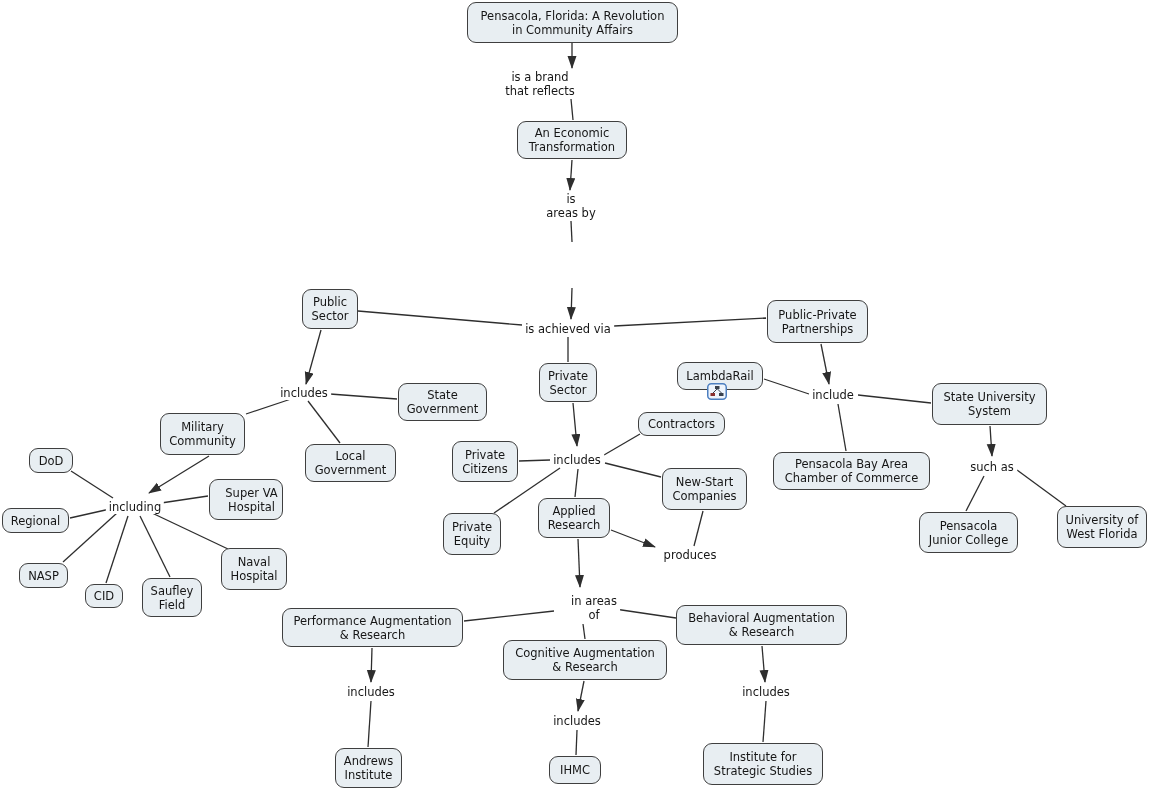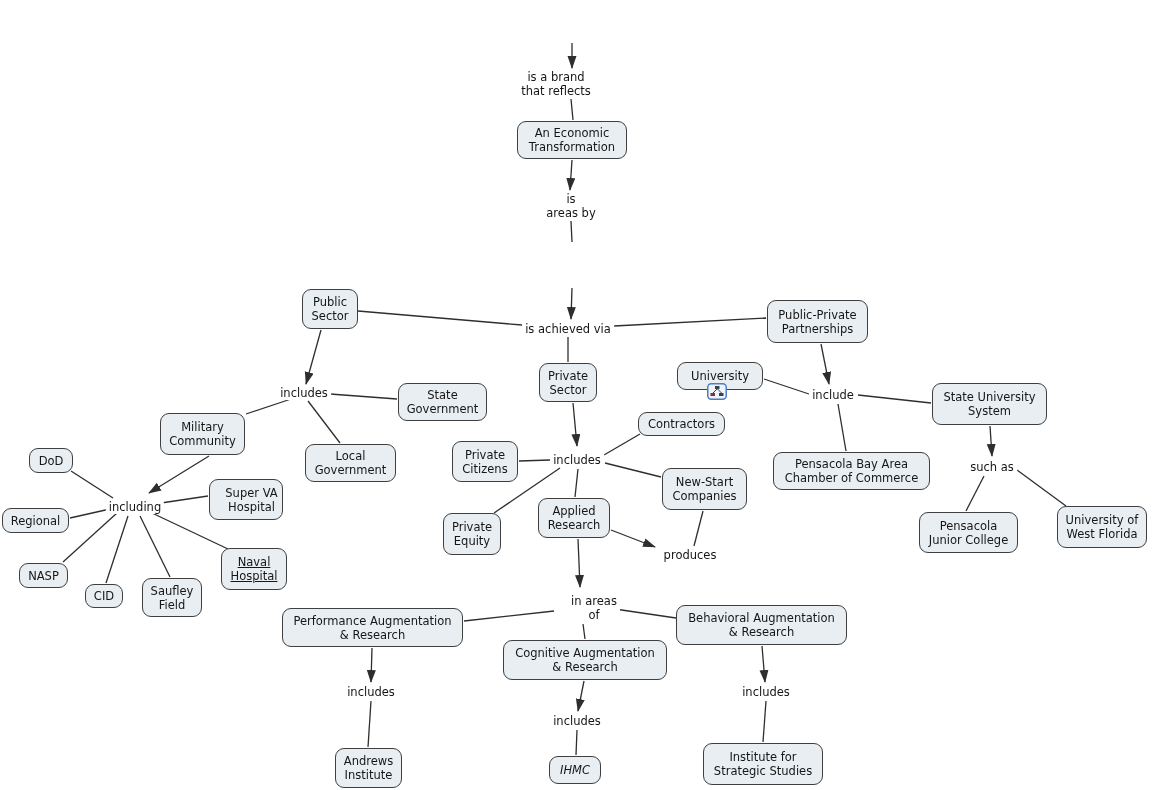--- a/index.html
+++ b/index.html
@@ -111,74 +111,76 @@
   <div class="resource-icon" style="left:707px;top:383px;">
     <svg width="20" height="17" viewBox="0 0 20 17">
       <rect x="0.75" y="0.75" width="18.5" height="15.5" rx="3.5" fill="#eef4fc" stroke="#4d7fc0" stroke-width="1.5"></rect>
       <rect x="8" y="3" width="4.5" height="3" fill="#39414d"></rect>
       <line x1="10" y1="6" x2="6" y2="10" stroke="#39414d" stroke-width="1"></line>
       <line x1="10.5" y1="6" x2="14.5" y2="10" stroke="#39414d" stroke-width="1"></line>
       <rect x="3.5" y="10" width="4.5" height="3" fill="#8a3030"></rect>
       <rect x="12" y="10" width="4.5" height="3" fill="#39414d"></rect>
     </svg>
   </div>
+<div class="node concept" style="left: 467px; top: 2px; width: 211px; height: 41px;">Pensacola, Florida: A Revolution
+in Community Affairs</div>
     <div class="node concept" style="left: 517px; top: 121px; width: 110px; height: 38px;">An Economic
 Transformation</div>
     <div class="node concept" style="left: 302px; top: 289px; width: 56px; height: 40px;">Public
 Sector</div>
     <div class="node concept" style="left: 767px; top: 300px; width: 101px; height: 43px;">Public-Private
 Partnerships</div>
     <div class="node concept" style="left: 398px; top: 383px; width: 89px; height: 38px;">State
 Government</div>
     <div class="node concept" style="left: 305px; top: 444px; width: 91px; height: 38px;">Local
 Government</div>
     <div class="node concept" style="left: 160px; top: 413px; width: 85px; height: 42px;">Military
 Community</div>
     <div class="node concept" style="left: 29px; top: 448px; width: 44px; height: 25px;">DoD</div>
     <div class="node concept" style="left: 2px; top: 508px; width: 67px; height: 25px;">Regional</div>
     <div class="node concept" style="left: 19px; top: 563px; width: 49px; height: 25px;">NASP</div>
     <div class="node concept" style="left: 85px; top: 584px; width: 38px; height: 24px;">CID</div>
     <div class="node concept" style="left: 142px; top: 578px; width: 60px; height: 39px;">Saufley
 Field</div>
-    <div class="node concept" style="left: 221px; top: 548px; width: 66px; height: 42px; text-decoration: underline;">Naval
+    <div class="node concept" style="left: 221px; top: 548px; width: 66px; height: 42px;">Naval
 Hospital</div>
     <div class="node concept" style="left: 209px; top: 479px; width: 74px; height: 41px; padding-left: 14px;">Super VA
 Hospital</div>
     <div class="node concept" style="left: 539px; top: 363px; width: 58px; height: 39px;">Private
 Sector</div>
     <div class="node concept" style="left: 452px; top: 441px; width: 66px; height: 41px;">Private
 Citizens</div>
     <div class="node concept" style="left: 638px; top: 412px; width: 87px; height: 24px;">Contractors</div>
     <div class="node concept" style="left: 662px; top: 468px; width: 85px; height: 42px;">New-Start
 Companies</div>
     <div class="node concept" style="left: 443px; top: 513px; width: 58px; height: 42px;">Private
 Equity</div>
     <div class="node concept" style="left: 538px; top: 498px; width: 72px; height: 40px;">Applied
 Research</div>
-    <div class="node concept" style="left: 677px; top: 362px; width: 86px; height: 28px;">University</div>
+    <div class="node concept" style="left: 677px; top: 362px; width: 86px; height: 28px;">LambdaRail</div>
     <div class="node concept" style="left: 773px; top: 452px; width: 157px; height: 38px; border-radius: 9px;">Pensacola Bay Area
 Chamber of Commerce</div>
     <div class="node concept" style="left: 932px; top: 383px; width: 115px; height: 42px;">State University
 System</div>
     <div class="node concept" style="left: 919px; top: 512px; width: 99px; height: 41px;">Pensacola
 Junior College</div>
     <div class="node concept" style="left: 1057px; top: 506px; width: 90px; height: 42px;">University of
 West Florida</div>
     <div class="node concept" style="left: 282px; top: 608px; width: 181px; height: 39px;">Performance Augmentation
 &amp; Research</div>
     <div class="node concept" style="left: 503px; top: 640px; width: 164px; height: 40px;">Cognitive Augmentation
 &amp; Research</div>
     <div class="node concept" style="left: 676px; top: 605px; width: 171px; height: 40px;">Behavioral Augmentation
 &amp; Research</div>
     <div class="node concept" style="left: 335px; top: 748px; width: 67px; height: 40px;">Andrews
 Institute</div>
-    <div class="node concept" style="left: 549px; top: 756px; width: 52px; height: 28px; font-style: italic;">IHMC</div>
+    <div class="node concept" style="left: 549px; top: 756px; width: 52px; height: 28px;">IHMC</div>
     <div class="node concept" style="left: 703px; top: 743px; width: 120px; height: 42px;">Institute for
 Strategic Studies</div>
-    <div class="node link" style="left: 556px; top: 84px;">is a brand
+    <div class="node link" style="left: 540px; top: 84px;">is a brand
 that reflects</div>
     <div class="node link" style="left: 571px; top: 206px;">is
 areas by</div>
     <div class="node link" style="left: 568px; top: 329px;">is achieved via</div>
     <div class="node link" style="left: 304px; top: 393px;">includes</div>
     <div class="node link" style="left: 135px; top: 507px;">including</div>
     <div class="node link" style="left: 577px; top: 460px;">includes</div>
     <div class="node link" style="left: 690px; top: 555px;">produces</div>
     <div class="node link" style="left: 833px; top: 395px;">include</div>
     <div class="node link" style="left: 992px; top: 467px; text-align: center;">such as</div>

